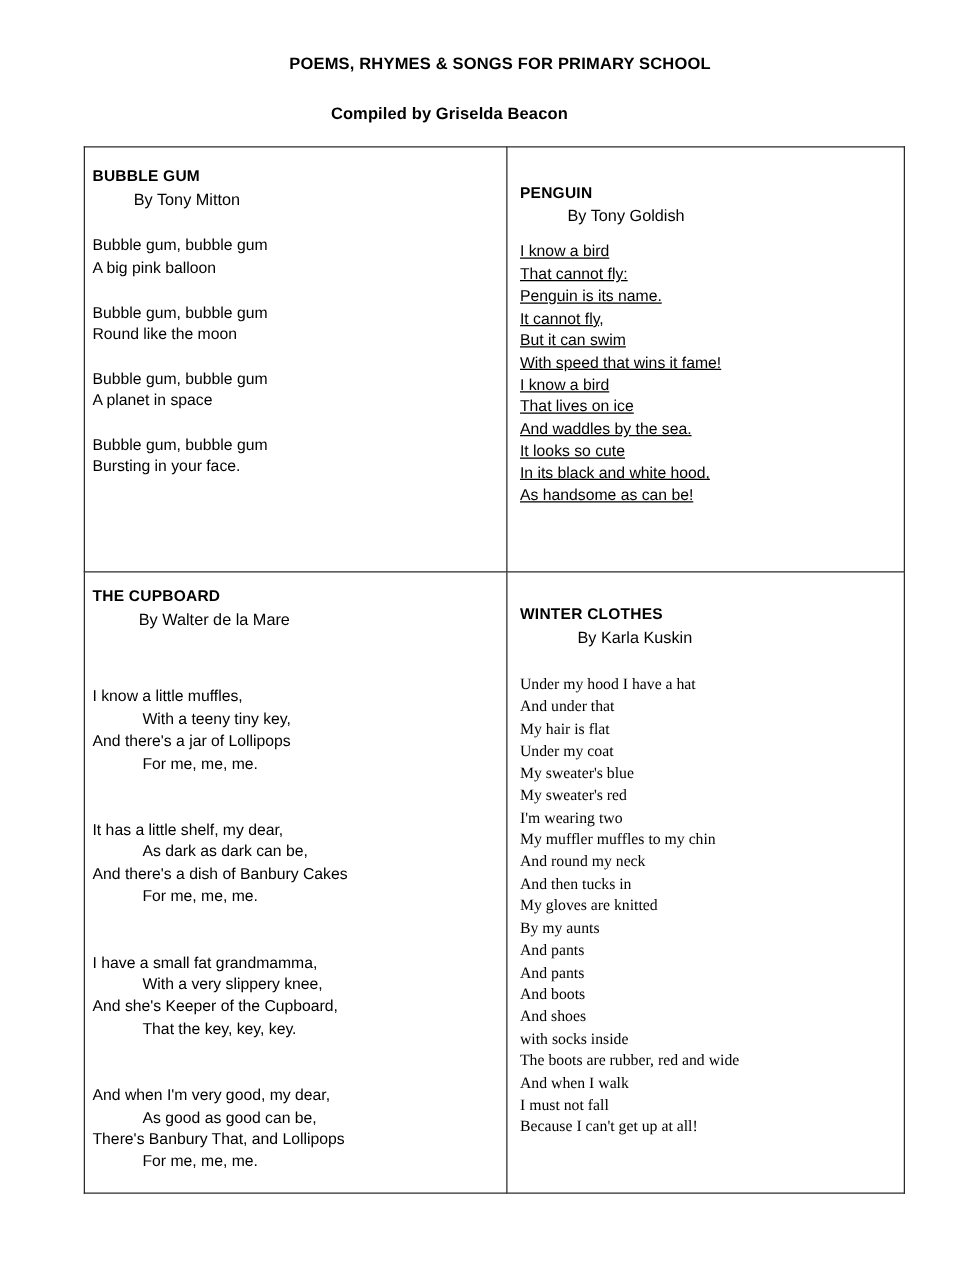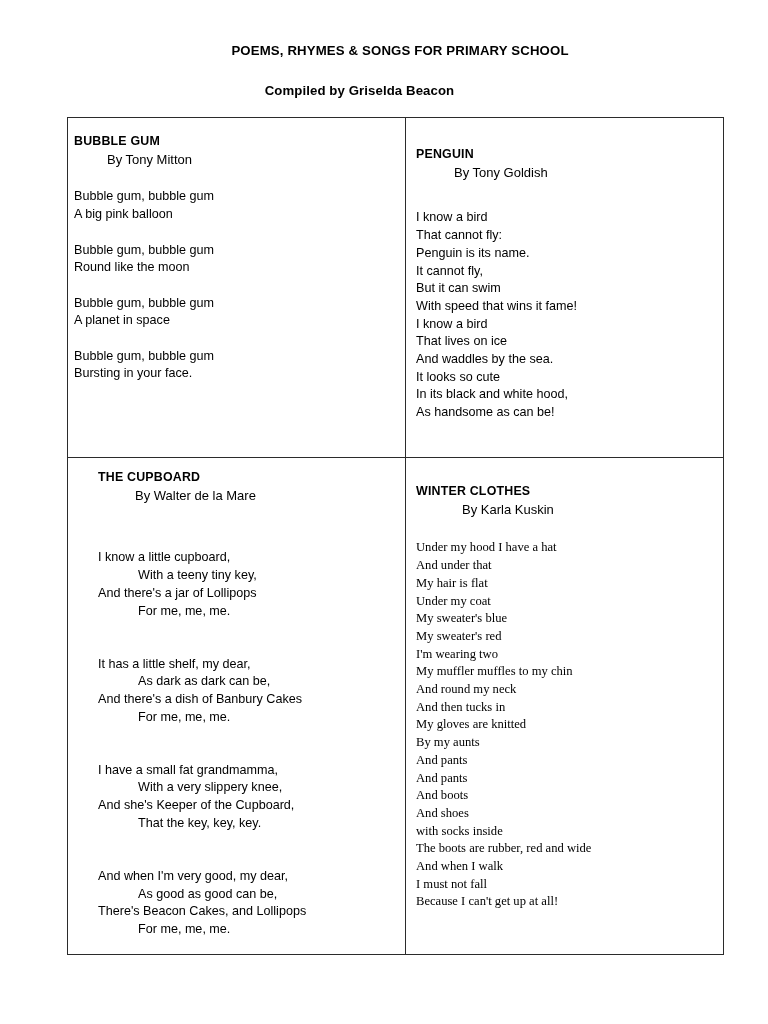--- a/index.html
+++ b/index.html
@@ -106,23 +106,23 @@
     padding-left: 40px;
   }
 
   
   .pm-bubble     { padding: 15px 0 0 6px; }
   .pm-bubble .poem-author  { padding-left: 33px; }
   .pm-bubble .poem-body    { margin-top: 20px; }
 
   .pm-penguin    { padding: 28px 0 0 10px; }
   .pm-penguin .poem-author { padding-left: 38px; }
-  .pm-penguin .poem-body   { margin-top: 28px; }
-
-  .pm-cupboard   { padding: 11px 0 0 6px; margin-left: 24px; }
+  .pm-penguin .poem-body   { margin-top: 12px; text-decoration: underline; }
+
+  .pm-cupboard   { padding: 11px 0 0 6px; }
   .pm-cupboard .poem-author { padding-left: 37px; }
   .pm-cupboard .poem-body   { margin-top: 45px; }
 
   .pm-winter     { padding: 25px 0 0 10px; }
   .pm-winter .poem-author  { padding-left: 46px; }
   .pm-winter .poem-body    { margin-top: 21px; font-family: Liberation Serif, serif; }
 </style>
 </head>
 <body>
 
@@ -179,41 +179,41 @@
           </div>
         </td>
       </tr>
       <tr class="row-bottom">
         <td class="col-left">
           <div class="cell-inner">
             <div class="poem pm-cupboard">
               <div class="poem-title">THE CUPBOARD</div>
               <div class="poem-author">By Walter de la Mare</div>
               <div class="poem-body">
-                  <div class="poem-line">I know a little cupboard,</div>
+                  <div class="poem-line">I know a little muffles,</div>
                   <div class="poem-line indent">With a teeny tiny key,</div>
                   <div class="poem-line">And there's a jar of Lollipops</div>
                   <div class="poem-line indent">For me, me, me.</div>
                   <div class="poem-line blank">&nbsp;</div>
                   <div class="poem-line blank">&nbsp;</div>
                   <div class="poem-line">It has a little shelf, my dear,</div>
                   <div class="poem-line indent">As dark as dark can be,</div>
                   <div class="poem-line">And there's a dish of Banbury Cakes</div>
                   <div class="poem-line indent">For me, me, me.</div>
                   <div class="poem-line blank">&nbsp;</div>
                   <div class="poem-line blank">&nbsp;</div>
                   <div class="poem-line">I have a small fat grandmamma,</div>
                   <div class="poem-line indent">With a very slippery knee,</div>
                   <div class="poem-line">And she's Keeper of the Cupboard,</div>
                   <div class="poem-line indent">That the key, key, key.</div>
                   <div class="poem-line blank">&nbsp;</div>
                   <div class="poem-line blank">&nbsp;</div>
                   <div class="poem-line">And when I'm very good, my dear,</div>
                   <div class="poem-line indent">As good as good can be,</div>
-                  <div class="poem-line">There's Beacon Cakes, and Lollipops</div>
+                  <div class="poem-line">There's Banbury That, and Lollipops</div>
                   <div class="poem-line indent">For me, me, me.</div>
                 </div>
             </div>
           </div>
         </td>
         <td class="col-right">
           <div class="cell-inner">
             <div class="poem pm-winter">
               <div class="poem-title">WINTER CLOTHES</div>
               <div class="poem-author">By Karla Kuskin</div>

